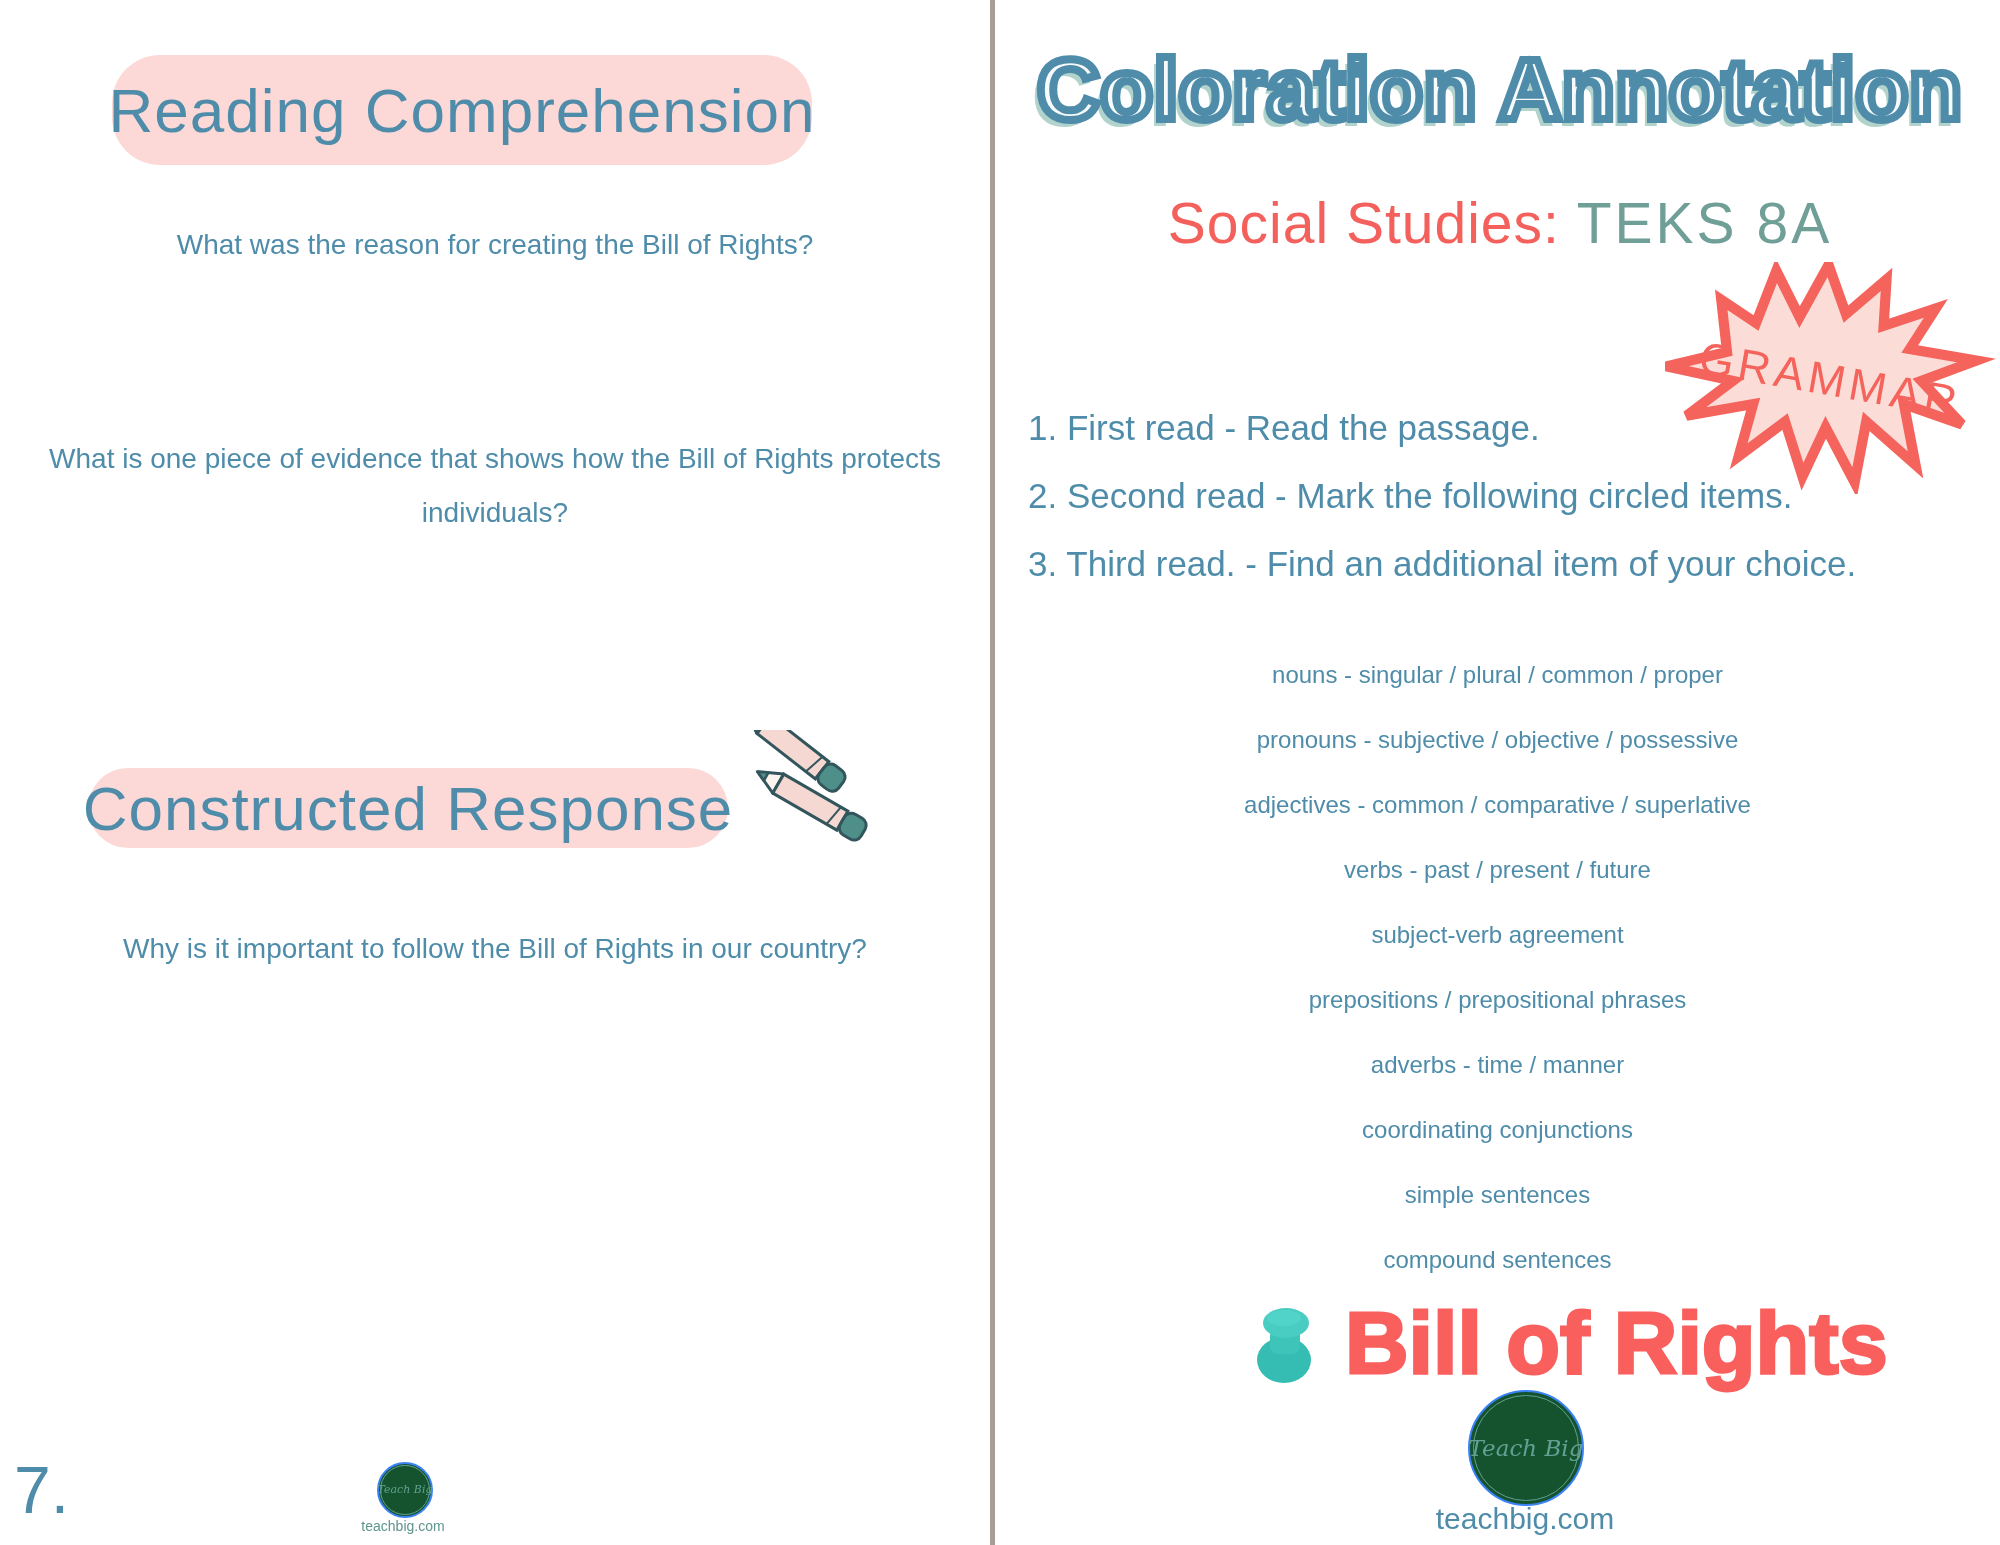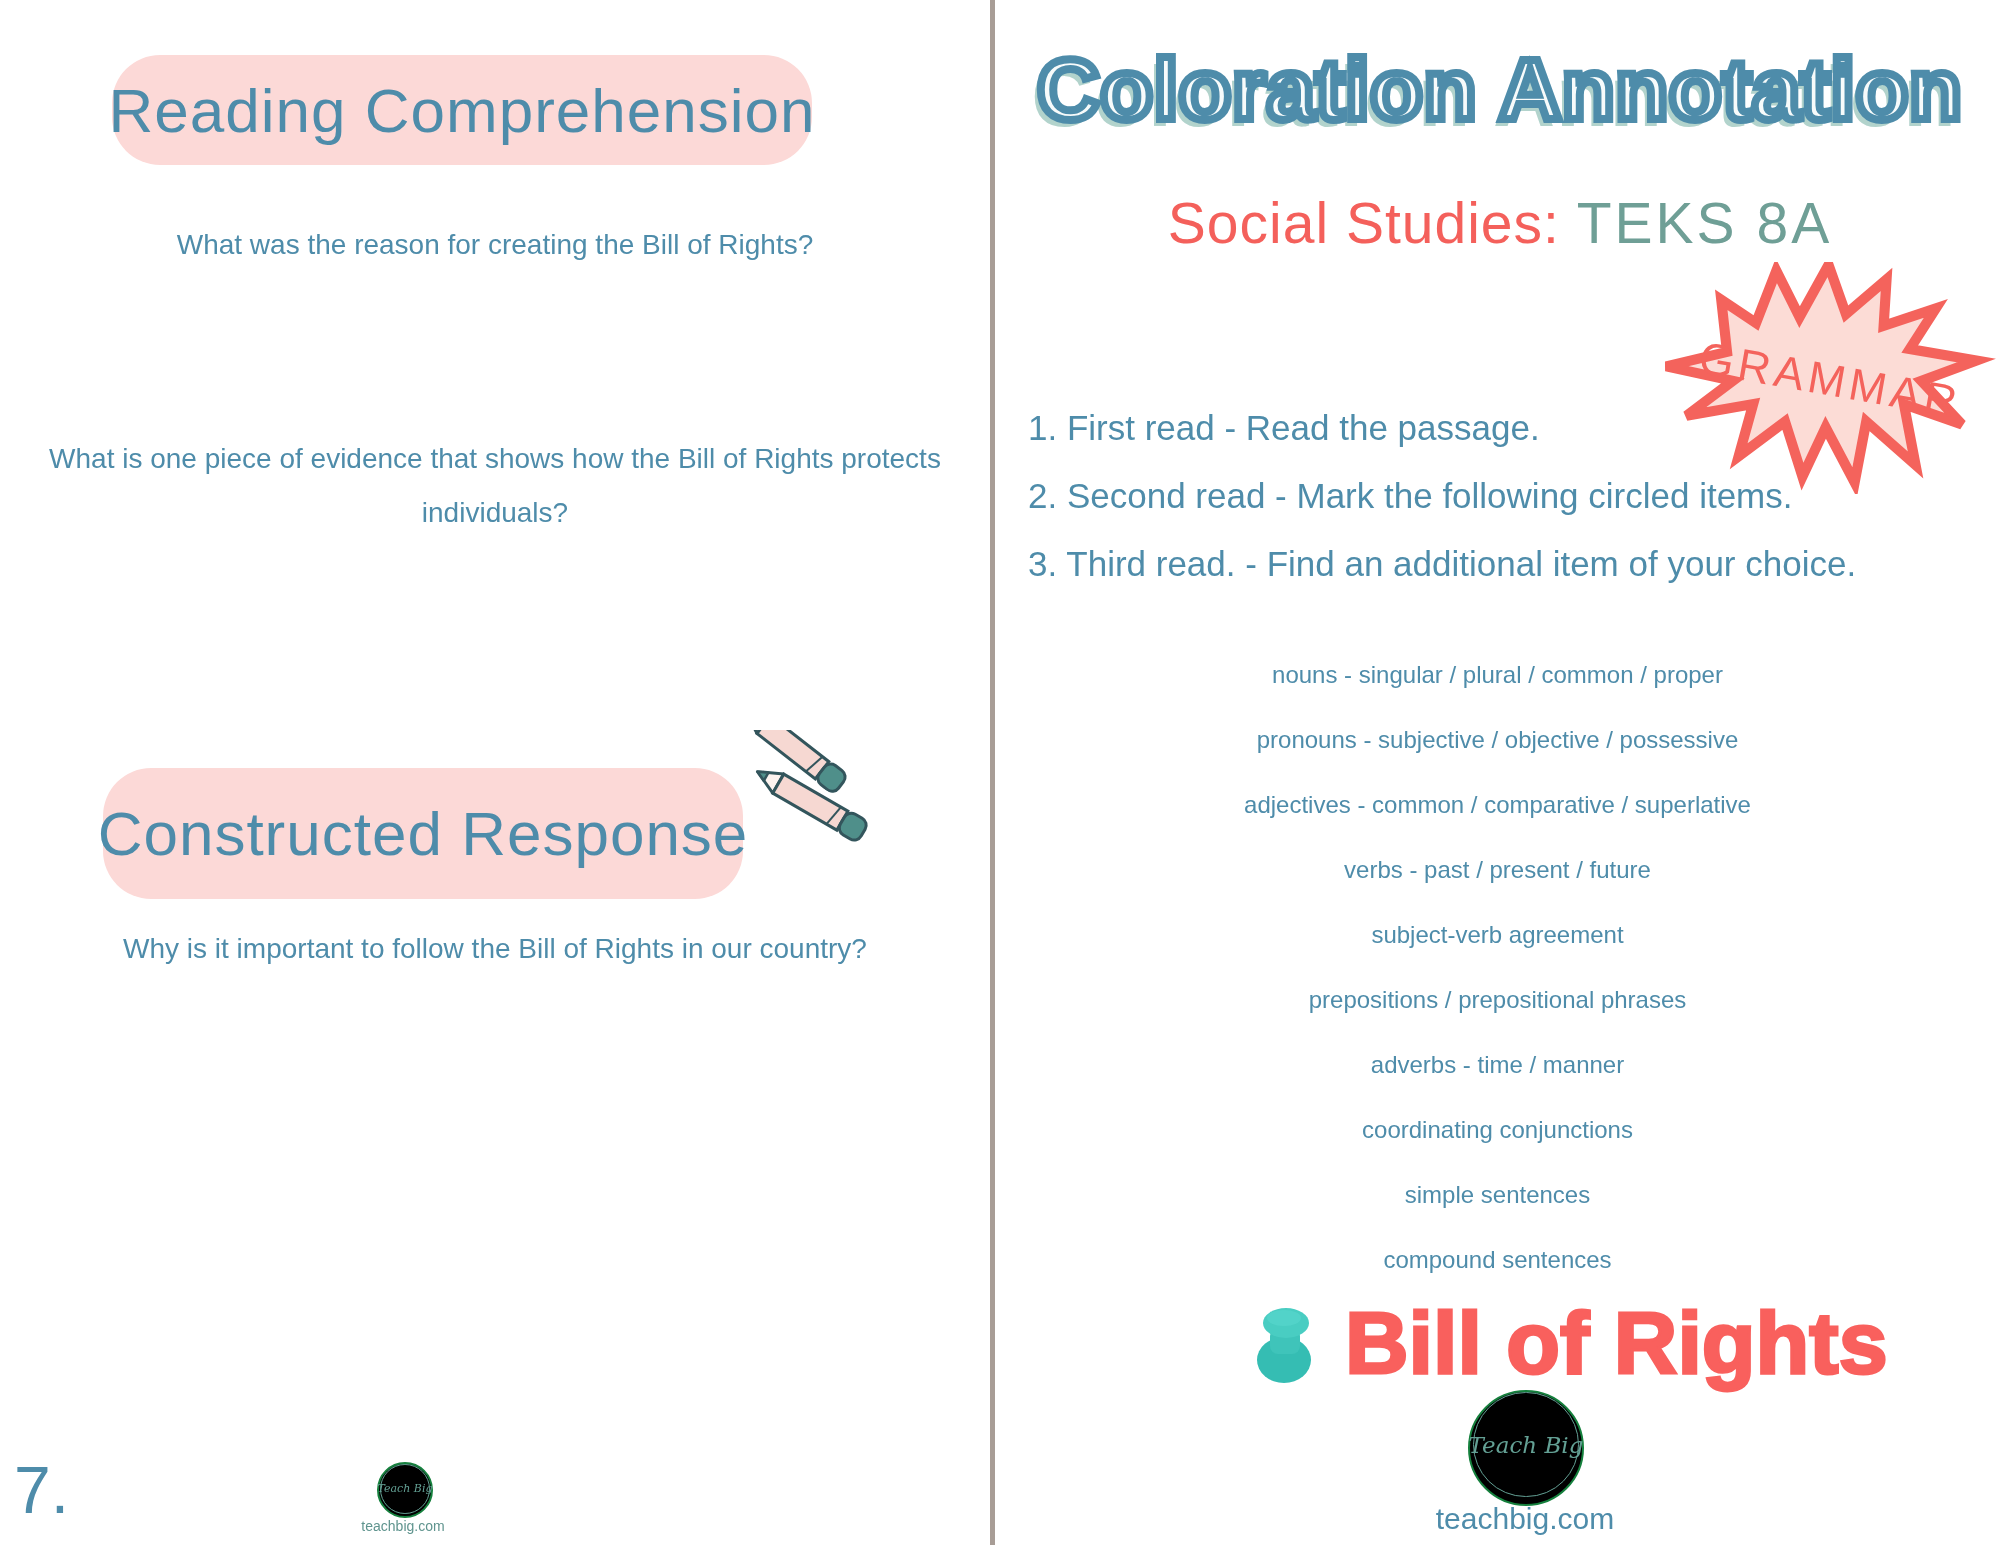--- a/index.html
+++ b/index.html
@@ -8,34 +8,34 @@
     font-family:"Liberation Sans",sans-serif;
   }
   .abs{position:absolute;}
   
   .pill{
     background:#fcd9d7;border-radius:48px;color:#4e8caa;
     display:flex;align-items:center;justify-content:center;
     font-size:62px;letter-spacing:1px;white-space:nowrap;
   }
   .pill1{left:112px;top:55px;width:700px;height:110px;}
-  .pill2{left:103px;top:768px;width:640px;height:131px;}
+  .pill2{left:88px;top:768px;width:640px;height:80px;}
   .question{
     color:#4e8caa;font-size:28px;line-height:54px;text-align:center;
   }
   .q1{left:30px;top:218px;width:930px;}
   .q2{left:45px;top:432px;width:900px;}
   .q3{left:85px;top:922px;width:820px;}
   .pagenum{
     left:14px;top:1452px;font-size:66px;color:#4e8caa;font-weight:400;
   }
   
   .logo-ring{
-    border:2px solid #15803d;border-radius:50%;
-    display:flex;align-items:flex-start;justify-content:center;background:#000000;
+    border:2px solid #3b82f6;border-radius:50%;
+    display:flex;align-items:center;justify-content:center;background:#14532d;
   }
   .logo-ring .inner{
     border:1px solid #63a094;border-radius:50%;width:92%;height:92%;
     display:flex;align-items:center;justify-content:center;
   }
   .logo-script{
     font-family:"DejaVu Serif",serif;font-style:italic;color:#63a094;white-space:nowrap;
   }
   .logo-left{left:377px;top:1462px;width:52px;height:52px;}
   .logo-left .logo-script{font-size:11px;}

